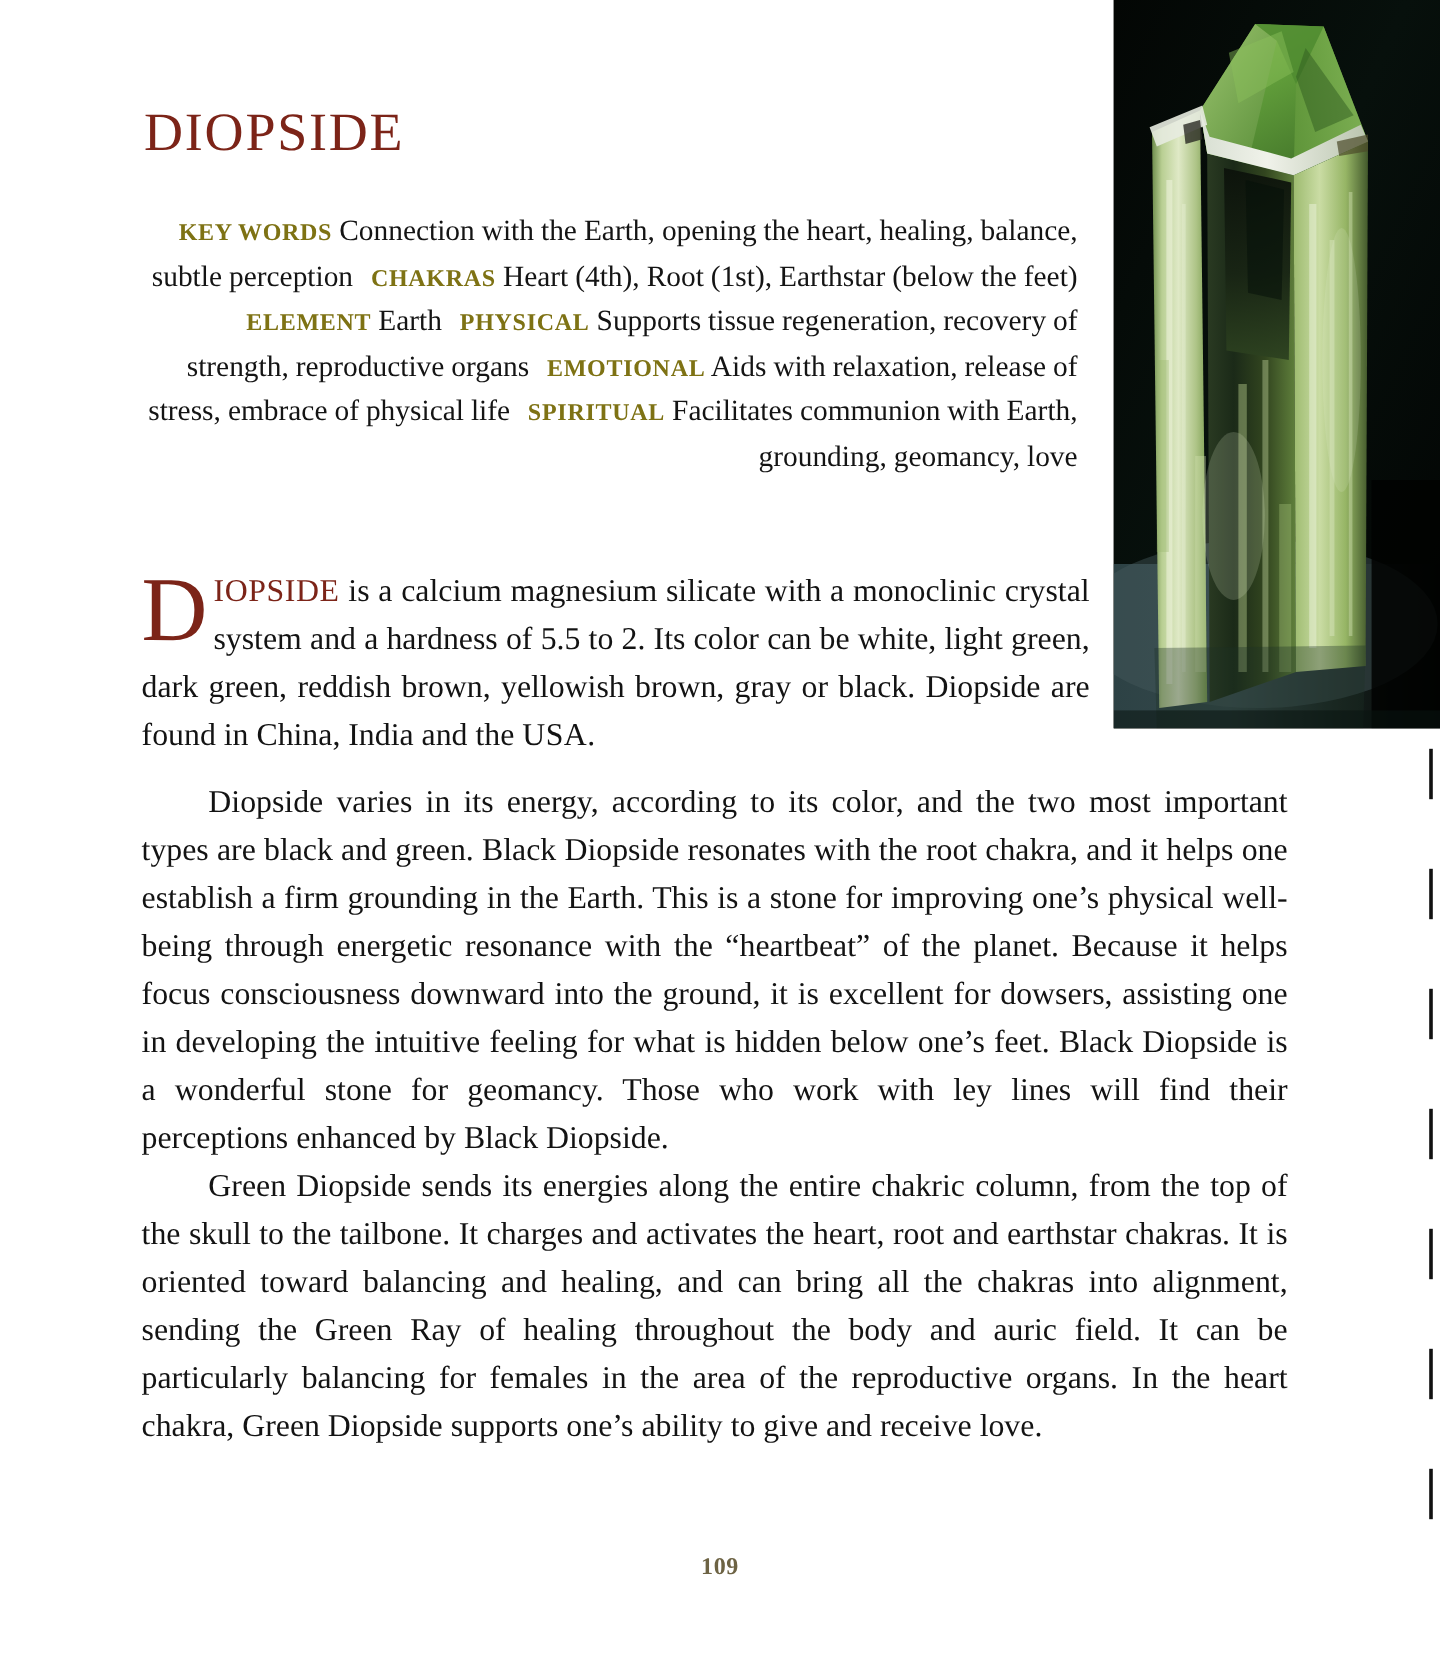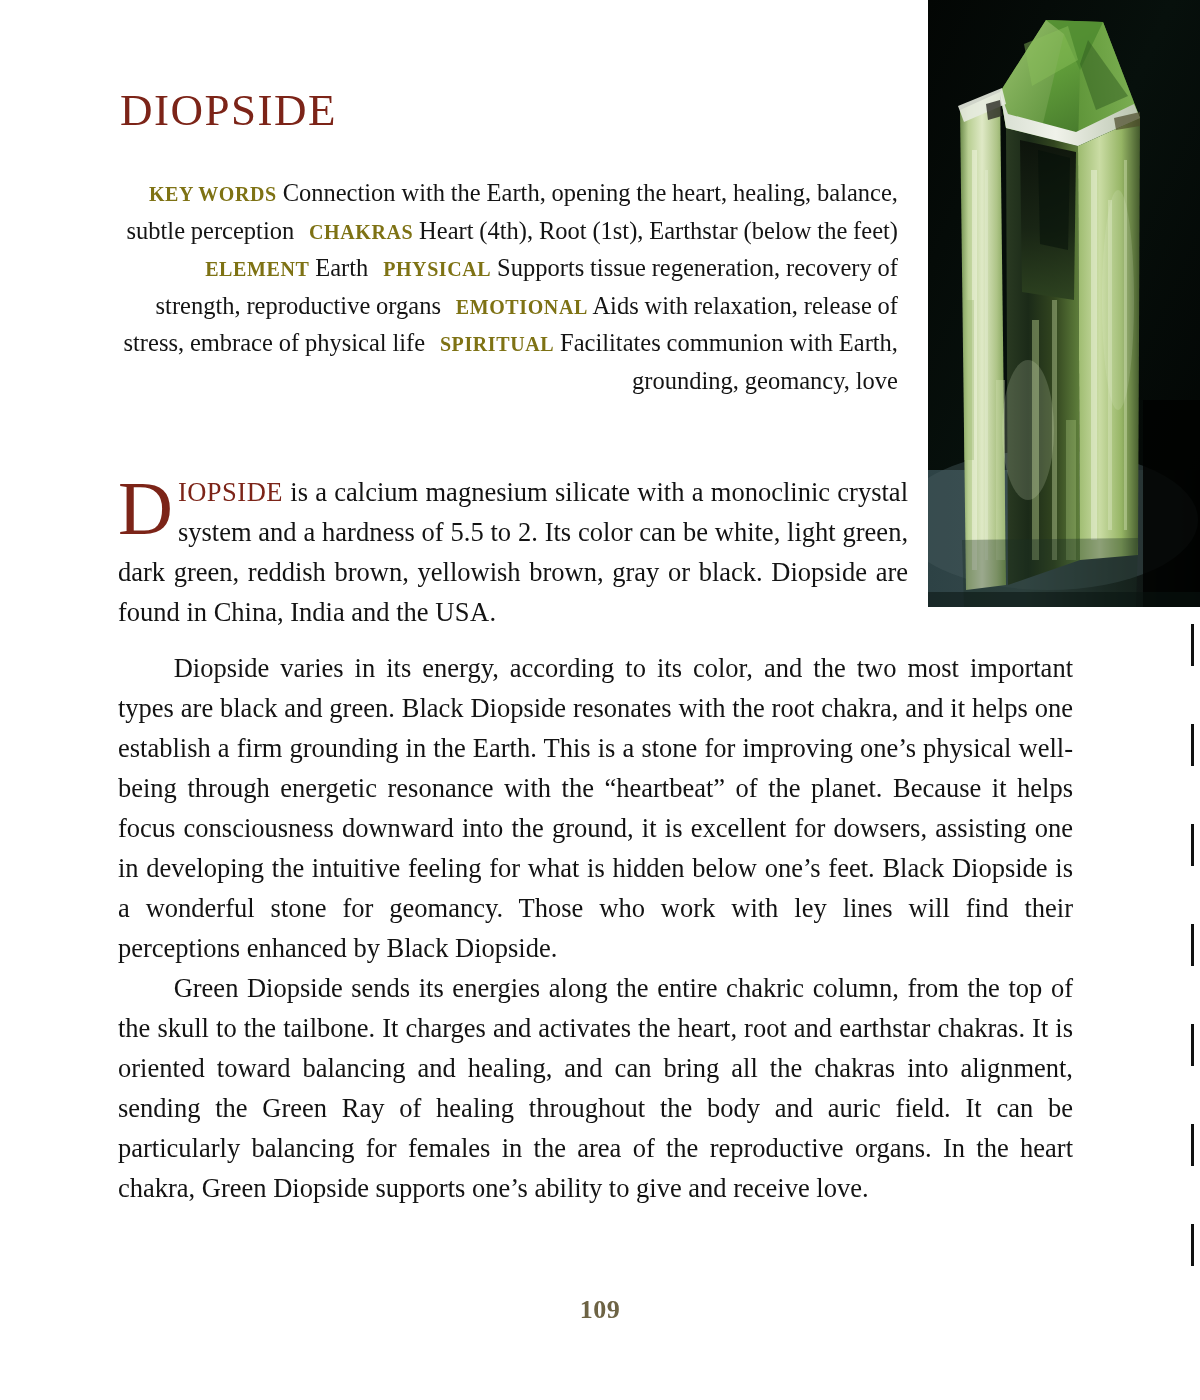--- a/index.html
+++ b/index.html
@@ -113,21 +113,21 @@
   }
   .p-rest { margin-top: 16px; }
 
   
   .folio {
     position: absolute;
     left: 0;
     top: 1295px;
     width: 1200px;
     text-align: center;
-    font-size: 26px;
+    font-size: 20px;
     font-weight: 700;
     letter-spacing: 0.5px;
     color: #6d6344;
   }
 
   
   .marks-bottom, .marks-right {
     position: absolute;
     pointer-events: none;
   }

